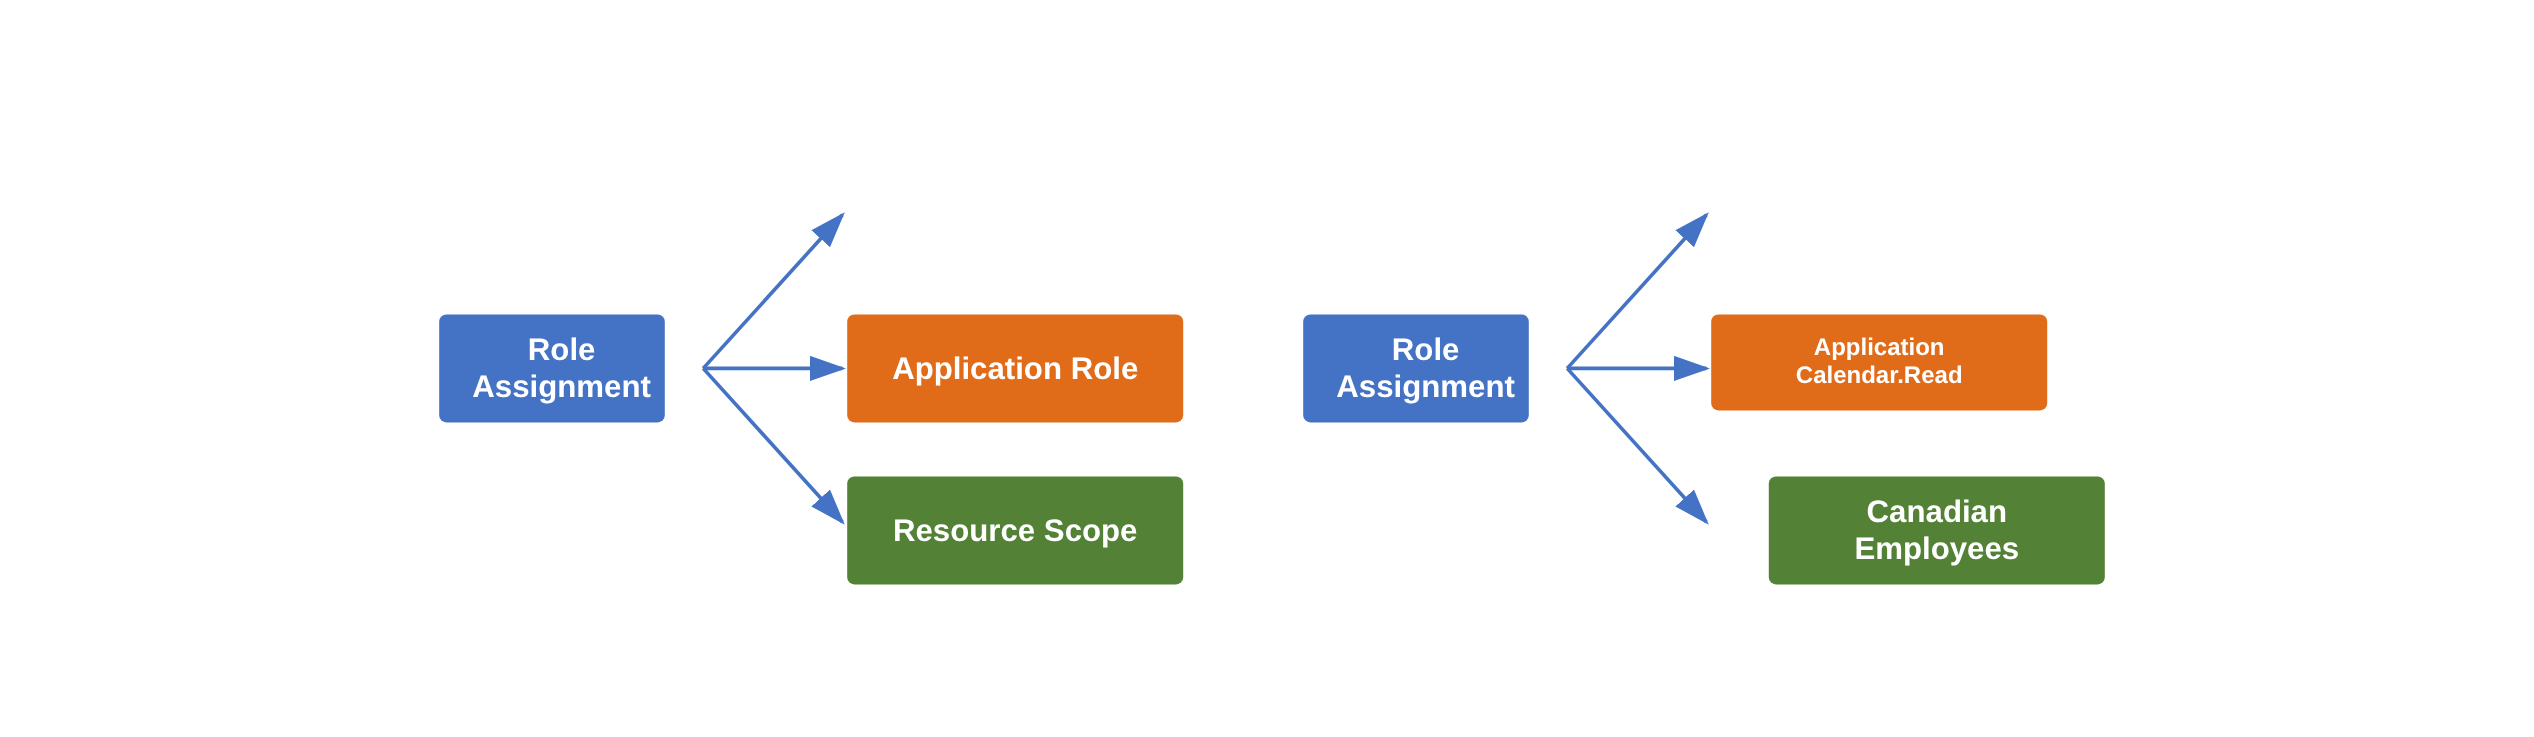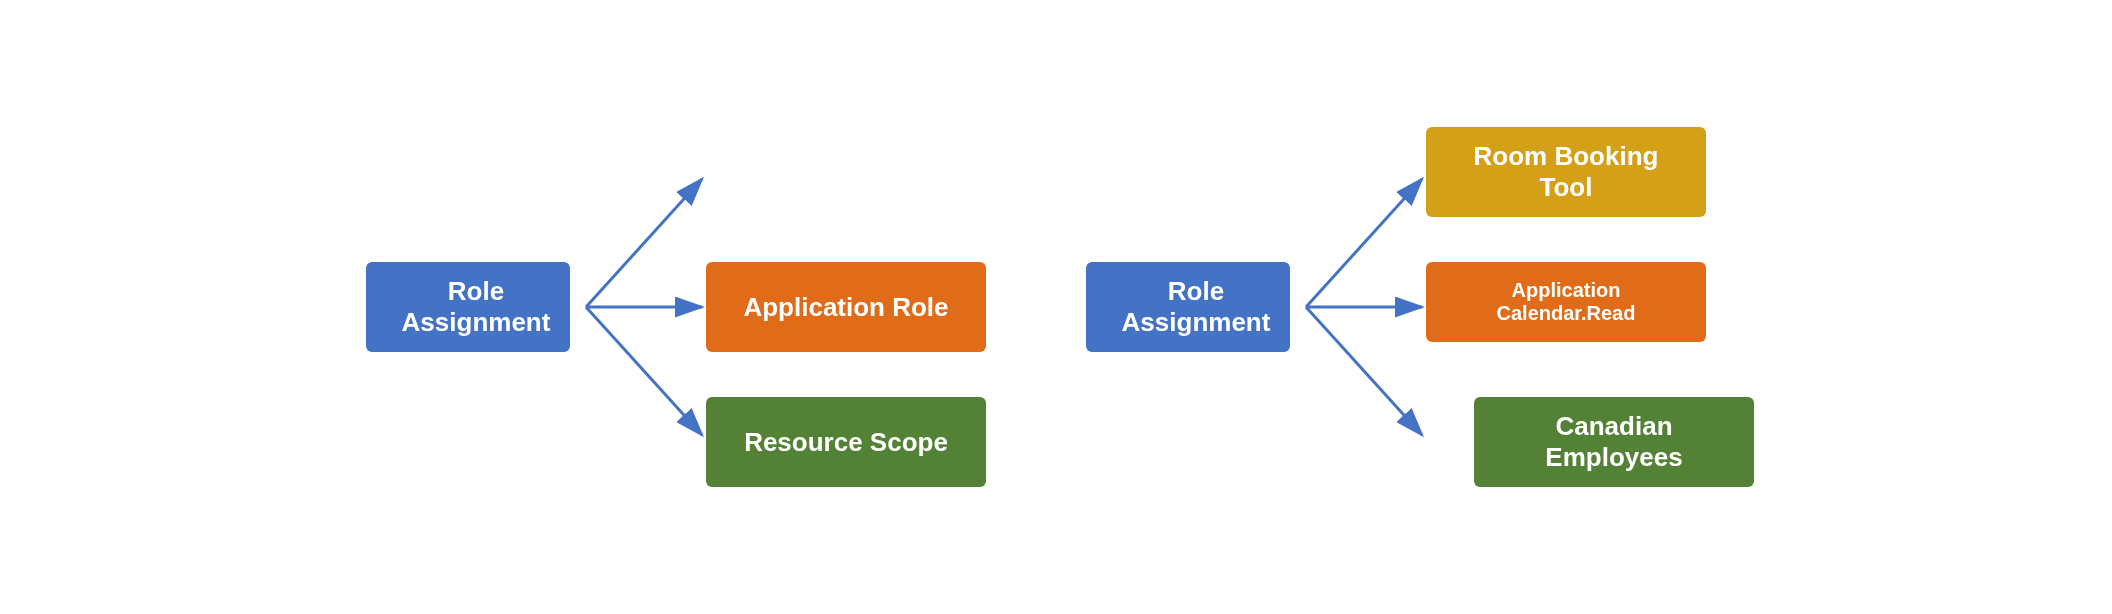--- a/index.html
+++ b/index.html
@@ -26,21 +26,21 @@
       justify-content: center;
       border-radius: 6px;
       color: #ffffff;
       font-weight: 600;
       font-size: 26px;
       text-align: center;
       padding: 0 18px;
     }
     .node-source {
       background-color: #4472C4;
-      width: 204px;
+      width: 188px;
       height: 90px;
       font-size: 26px;
       padding-left: 34px;
     }
     .node-orange {
       background-color: #E06C1A;
     }
     .node-yellow {
       background-color: #D4A017;
     }
@@ -121,25 +121,20 @@
       <line x1="220" y1="180" x2="336" y2="180" stroke="#4472C4" stroke-width="3" marker-end="url(#arrowhead2)"></line>
       <line x1="220" y1="180" x2="336" y2="308" stroke="#4472C4" stroke-width="3" marker-end="url(#arrowhead2)"></line>
     </svg>
 
     <div style="position: absolute; left: 0; top: 135px;">
       <div class="node-box node-source">
         <span>Role Assignment</span>
       </div>
     </div>
 
-    <div style="position: absolute; left: 340px; top: 0;">
-      <div class="node-box node-yellow target-box">
-        <span>Room Booking Tool</span>
-      </div>
-    </div>
     <div style="position: absolute; left: 340px; top: 135px;">
       <div class="node-box node-orange target-box target-box-small" style="font-size:20px;align-items:center;">
         <span>Application Calendar.Read</span>
       </div>
     </div>
     <div style="position: absolute; left: 340px; top: 270px; margin-left: 48px;">
       <div class="node-box node-green target-box">
         <span>Canadian Employees</span>
       </div>
     </div>

